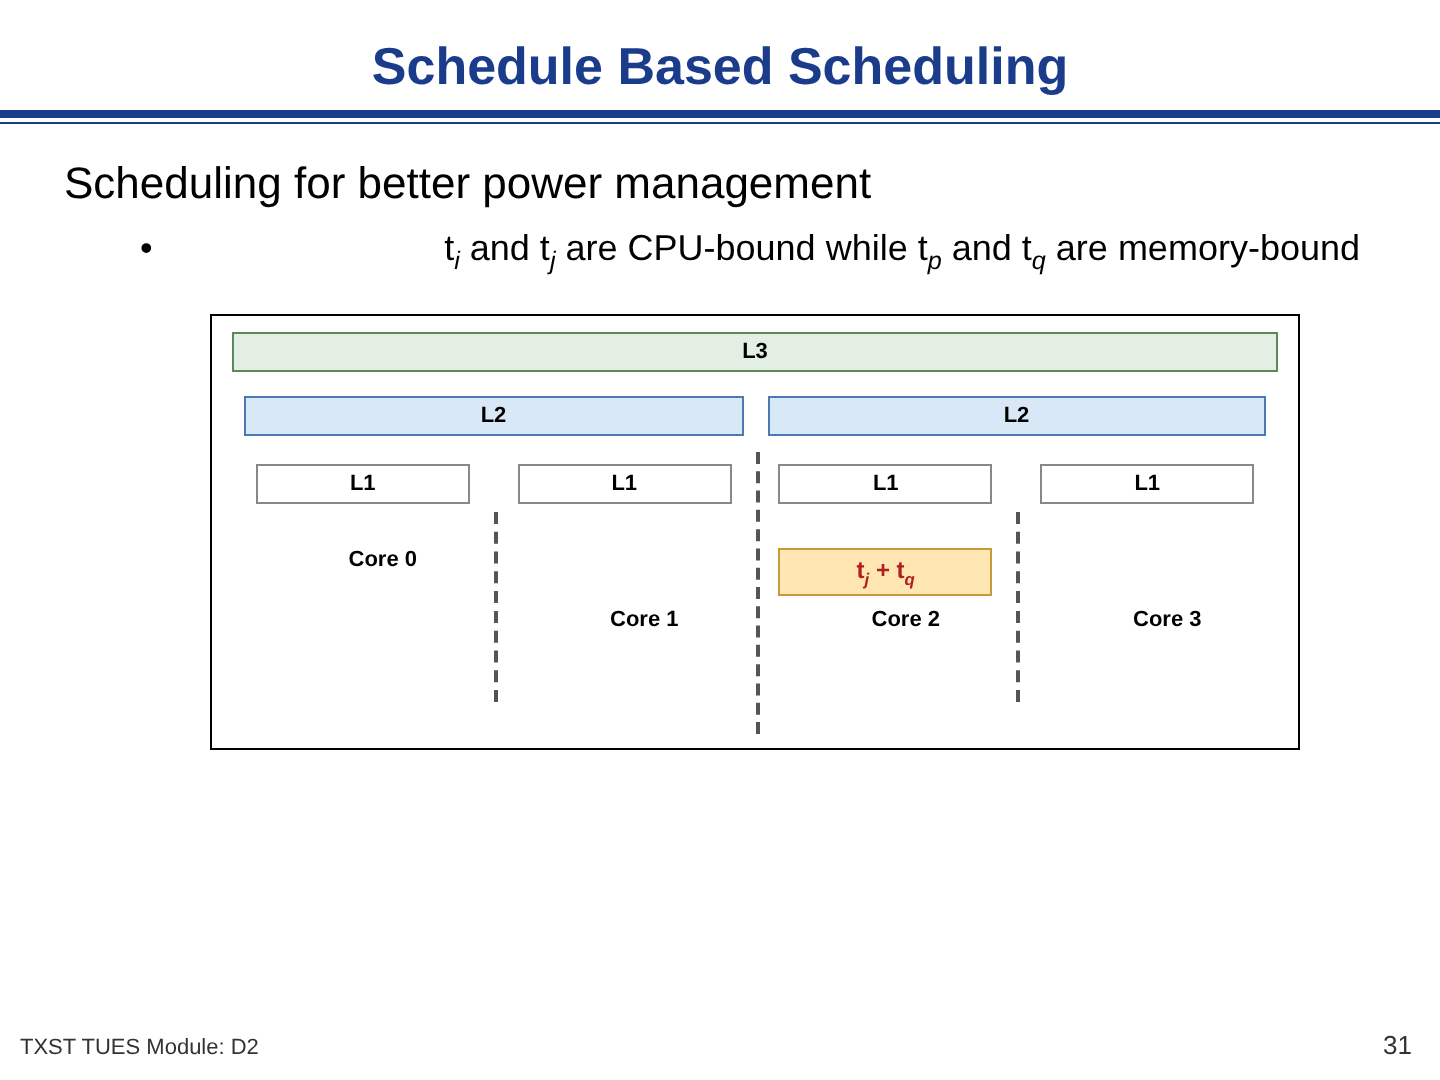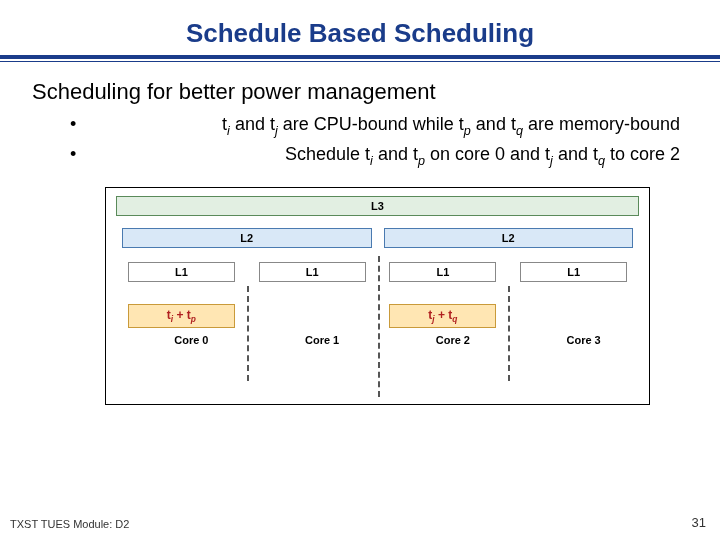--- a/index.html
+++ b/index.html
@@ -187,39 +187,33 @@
     <div class="thick"></div>
     <div class="thin"></div>
   </div>
 
   <div class="subtitle">Scheduling for better power management</div>
 
   <ul class="bullets">
     <li>
       <span>t</span><span class="subsc">i</span><span> and t</span><span class="subsc">j</span><span> are CPU-bound while t</span><span class="subsc">p</span><span> and t</span><span class="subsc">q</span><span> are memory-bound</span>
     </li>
-    <li>
-      <span>Schedule t</span><span class="subsc">i</span><span> and t</span><span class="subsc">p</span><span> on core 0 and t</span><span class="subsc">j</span><span> and t</span><span class="subsc">q</span><span> to core 2</span>
-    </li>
   </ul>
 
   <div class="diagram-wrap">
     <div class="l3">L3</div>
     <div class="halves">
       <div class="vdash-mid"></div>
 
       <div class="half">
         <div class="l2">L2</div>
         <div class="quarters">
           <div class="vdash-q"></div>
           <div class="quarter">
             <div class="l1">L1</div>
-            <div class="task">
-              <span>t</span><span class="subsc">i</span><span> + t</span><span class="subsc">p</span>
-            </div>
             <div class="core-label">Core 0</div>
           </div>
           <div class="quarter">
             <div class="l1">L1</div>
             <div class="task-spacer"></div>
             <div class="core-label">Core 1</div>
           </div>
         </div>
       </div>
 

